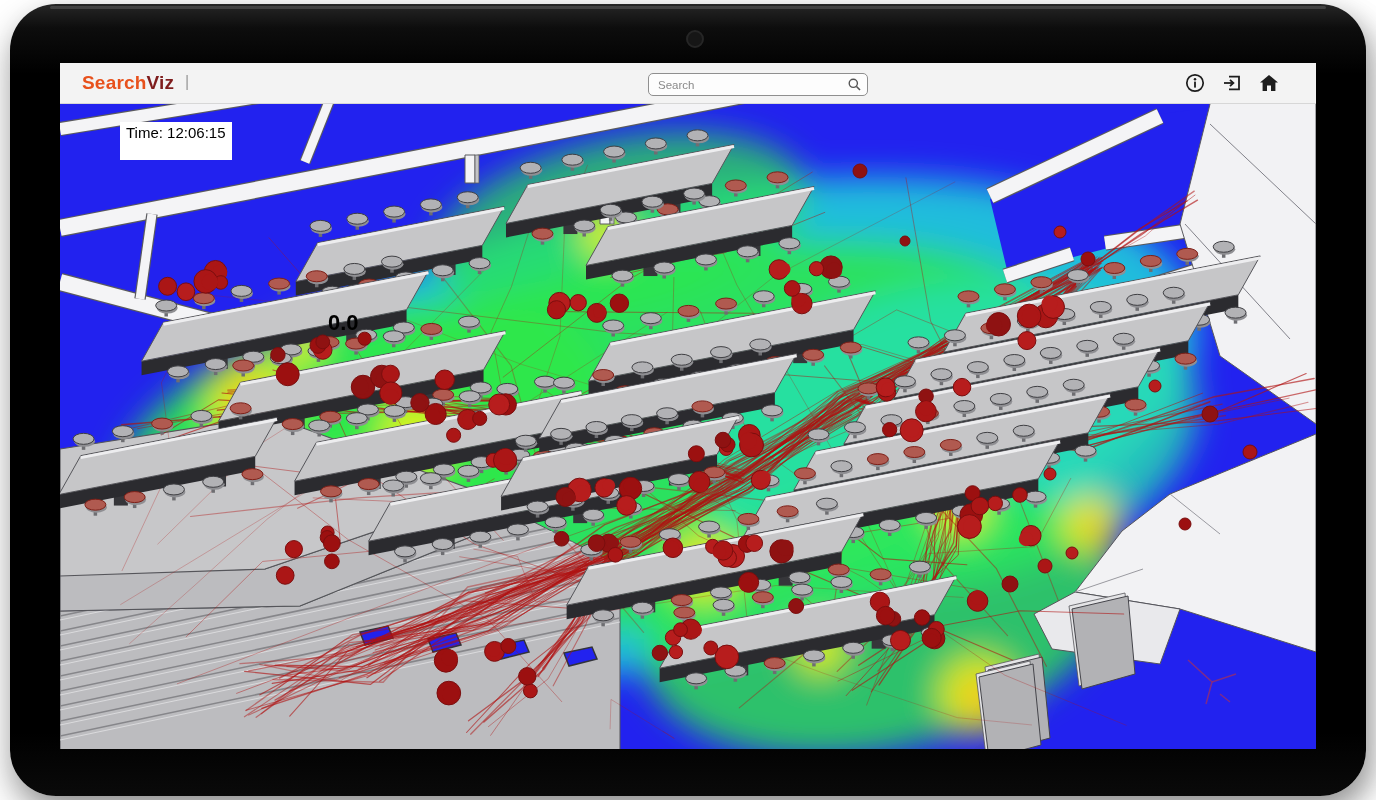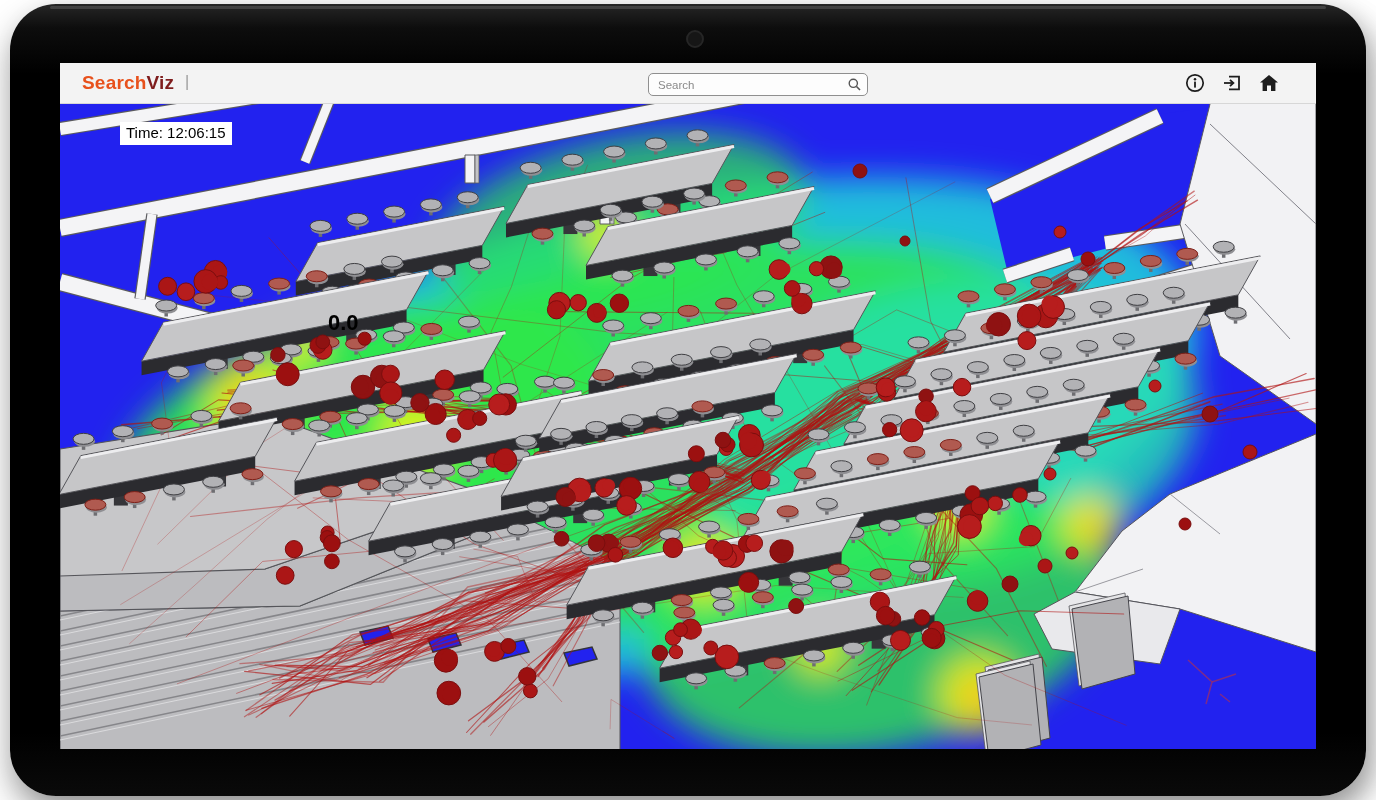--- a/index.html
+++ b/index.html
@@ -22,21 +22,21 @@
           border:1px solid #8f8f8f;border-radius:5px;}
   .search input{position:absolute;left:7px;top:1px;width:180px;height:17px;border:0;outline:0;background:transparent;
           font-family:"Liberation Sans",sans-serif;font-size:11.5px;color:#444;}
   .search input::placeholder{color:#8a8a8a;}
   .search svg{position:absolute;right:5px;top:3px;}
   .hicons{position:absolute;right:36px;top:9px;display:flex;gap:15px;}
   .hicon{width:22px;height:22px;cursor:pointer;}
   .viewport{position:relative;width:1256px;height:646px;background:#2222ef;overflow:hidden;cursor:grab;}
   .viewport svg{position:absolute;left:0;top:0;width:1256px;height:646px;display:block;}
   .time-label{position:absolute;left:60px;top:18px;background:#ffffff;color:#000;
-          font-size:15px;line-height:20px;padding:1px 6px 2px 6px;white-space:nowrap;}
+          font-size:15px;line-height:20px;padding:1px 6px 17px 6px;white-space:nowrap;}
   .value-label{position:absolute;left:268px;top:206px;color:#000;font-size:22px;font-weight:bold;}
 </style>
 </head>
 <body>
 
 <div class="page">
   <div class="tablet">
     <div class="camera"></div>
   </div>
 

